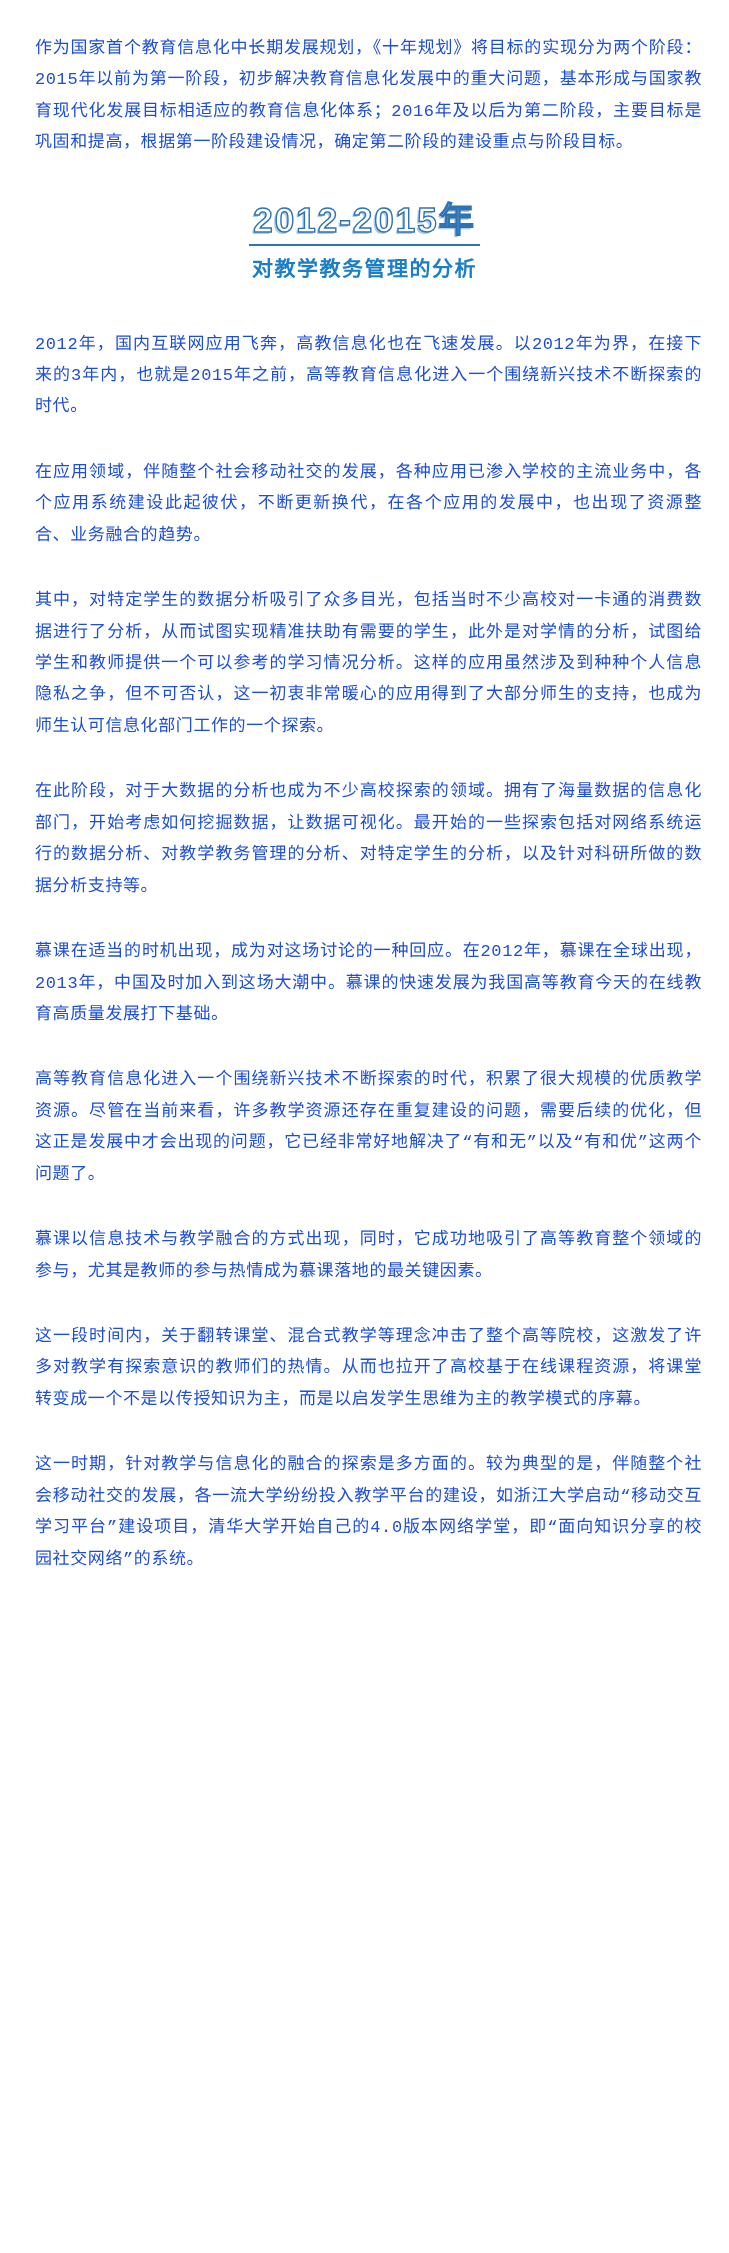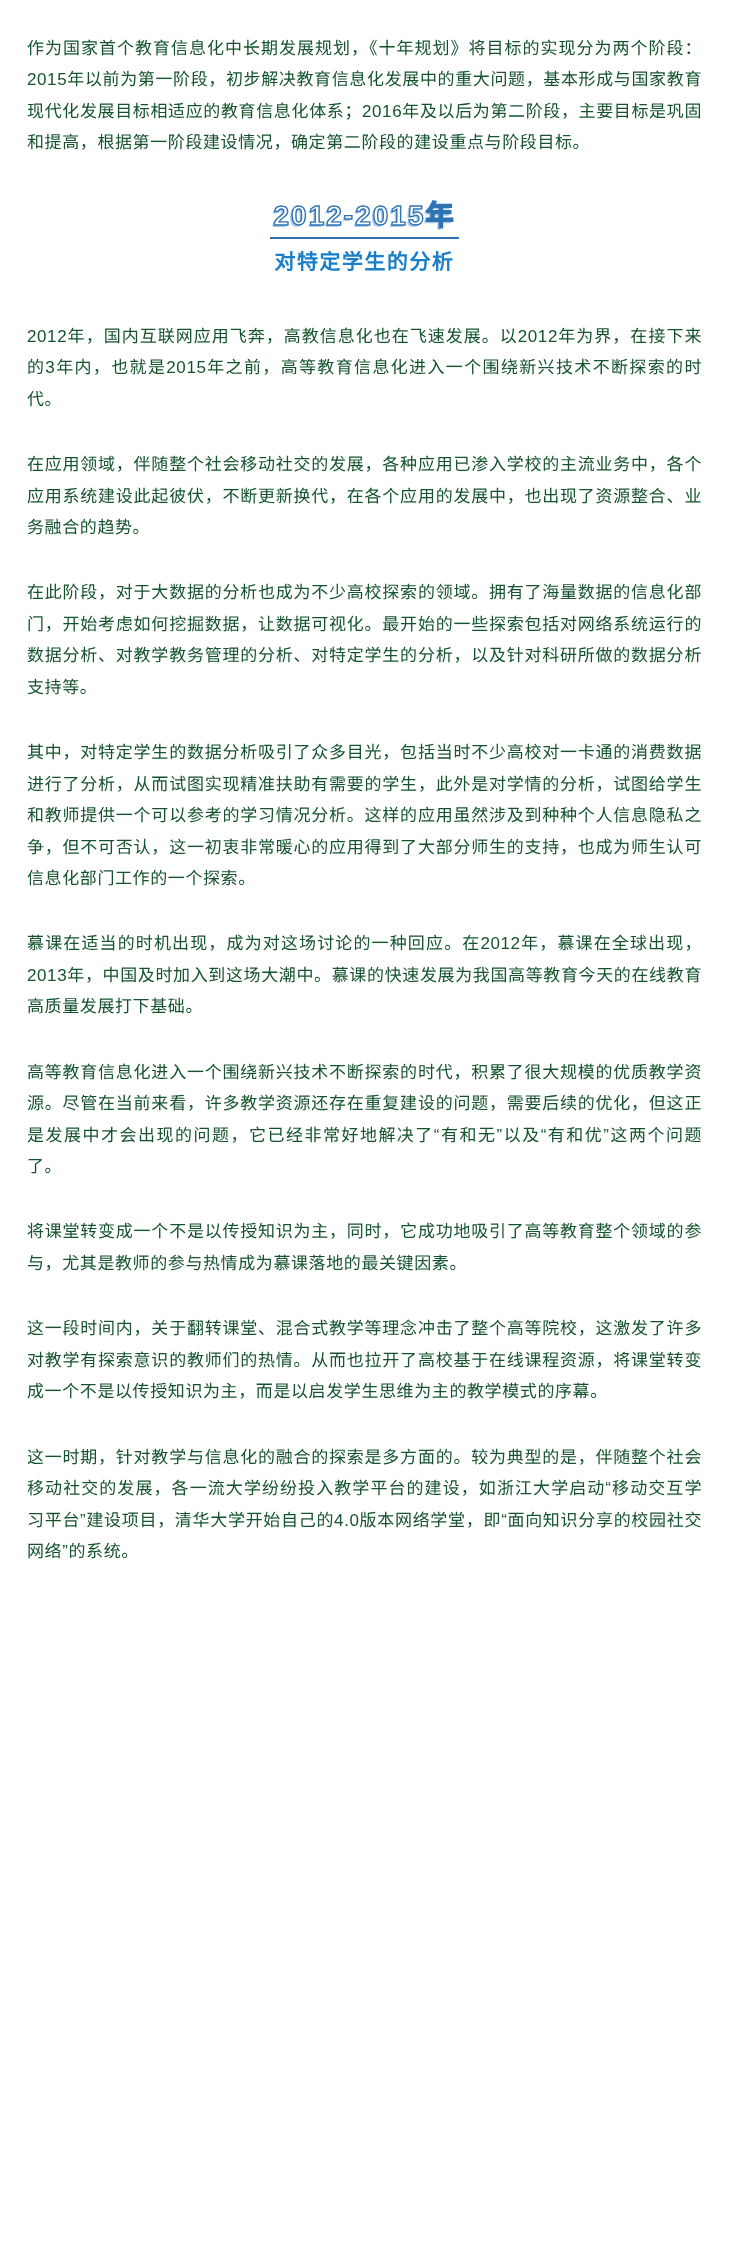--- a/index.html
+++ b/index.html
@@ -9,38 +9,39 @@
   }
   body {
     width: 729px;
     font-family: "Liberation Sans", "DejaVu Sans", sans-serif;
   }
   .article {
     padding: 33px 27px 40px 27px;
     box-sizing: border-box;
   }
   .para {
-    margin: 0 0 34px 0;
+    margin: 0 0 34px 8px;
     font-size: 17px;
     line-height: 1.85;
-    color: #14532d;
+    color: #1d4ed8;
     letter-spacing: 0.6px;
     text-align: justify;
     text-justify: inter-ideograph;
+    font-family: Liberation Mono, monospace;
   }
   .para:last-child {
     margin-bottom: 0;
   }
   .section-header {
     text-align: center;
     margin: 42px 0 46px 0;
   }
   .section-title {
     display: inline-block;
-    font-size: 28px;
+    font-size: 35px;
     font-weight: bold;
     letter-spacing: 2px;
     color: #ffffff;
     -webkit-text-stroke: 1.4px #2e74b5;
     text-shadow: -2px 2px 0 #aecbea;
     border-bottom: 2px solid #2e74b5;
     padding: 0 4px 5px 4px;
     line-height: 1.1;
   }
   .section-subtitle {
@@ -54,26 +55,26 @@
 </style>
 </head>
 <body>
 
 <div class="article">
 
   <p class="para">作为国家首个教育信息化中长期发展规划，《十年规划》将目标的实现分为两个阶段：2015年以前为第一阶段，初步解决教育信息化发展中的重大问题，基本形成与国家教育现代化发展目标相适应的教育信息化体系；2016年及以后为第二阶段，主要目标是巩固和提高，根据第一阶段建设情况，确定第二阶段的建设重点与阶段目标。</p>
 
   <div class="section-header">
     <div class="section-title">2012-2015年</div>
-    <div class="section-subtitle">对特定学生的分析</div>
+    <div class="section-subtitle">对教学教务管理的分析</div>
   </div>
 
   <p class="para">2012年，国内互联网应用飞奔，高教信息化也在飞速发展。以2012年为界，在接下来的3年内，也就是2015年之前，高等教育信息化进入一个围绕新兴技术不断探索的时代。</p>
   <p class="para">在应用领域，伴随整个社会移动社交的发展，各种应用已渗入学校的主流业务中，各个应用系统建设此起彼伏，不断更新换代，在各个应用的发展中，也出现了资源整合、业务融合的趋势。</p>
+  <p class="para">其中，对特定学生的数据分析吸引了众多目光，包括当时不少高校对一卡通的消费数据进行了分析，从而试图实现精准扶助有需要的学生，此外是对学情的分析，试图给学生和教师提供一个可以参考的学习情况分析。这样的应用虽然涉及到种种个人信息隐私之争，但不可否认，这一初衷非常暖心的应用得到了大部分师生的支持，也成为师生认可信息化部门工作的一个探索。</p>
   <p class="para">在此阶段，对于大数据的分析也成为不少高校探索的领域。拥有了海量数据的信息化部门，开始考虑如何挖掘数据，让数据可视化。最开始的一些探索包括对网络系统运行的数据分析、对教学教务管理的分析、对特定学生的分析，以及针对科研所做的数据分析支持等。</p>
-  <p class="para">其中，对特定学生的数据分析吸引了众多目光，包括当时不少高校对一卡通的消费数据进行了分析，从而试图实现精准扶助有需要的学生，此外是对学情的分析，试图给学生和教师提供一个可以参考的学习情况分析。这样的应用虽然涉及到种种个人信息隐私之争，但不可否认，这一初衷非常暖心的应用得到了大部分师生的支持，也成为师生认可信息化部门工作的一个探索。</p>
   <p class="para">慕课在适当的时机出现，成为对这场讨论的一种回应。在2012年，慕课在全球出现，2013年，中国及时加入到这场大潮中。慕课的快速发展为我国高等教育今天的在线教育高质量发展打下基础。</p>
   <p class="para">高等教育信息化进入一个围绕新兴技术不断探索的时代，积累了很大规模的优质教学资源。尽管在当前来看，许多教学资源还存在重复建设的问题，需要后续的优化，但这正是发展中才会出现的问题，它已经非常好地解决了“有和无”以及“有和优”这两个问题了。</p>
-  <p class="para">将课堂转变成一个不是以传授知识为主，同时，它成功地吸引了高等教育整个领域的参与，尤其是教师的参与热情成为慕课落地的最关键因素。</p>
+  <p class="para">慕课以信息技术与教学融合的方式出现，同时，它成功地吸引了高等教育整个领域的参与，尤其是教师的参与热情成为慕课落地的最关键因素。</p>
   <p class="para">这一段时间内，关于翻转课堂、混合式教学等理念冲击了整个高等院校，这激发了许多对教学有探索意识的教师们的热情。从而也拉开了高校基于在线课程资源，将课堂转变成一个不是以传授知识为主，而是以启发学生思维为主的教学模式的序幕。</p>
   <p class="para">这一时期，针对教学与信息化的融合的探索是多方面的。较为典型的是，伴随整个社会移动社交的发展，各一流大学纷纷投入教学平台的建设，如浙江大学启动“移动交互学习平台”建设项目，清华大学开始自己的4.0版本网络学堂，即“面向知识分享的校园社交网络”的系统。</p>
 
 </div>
 
 </body></html>

